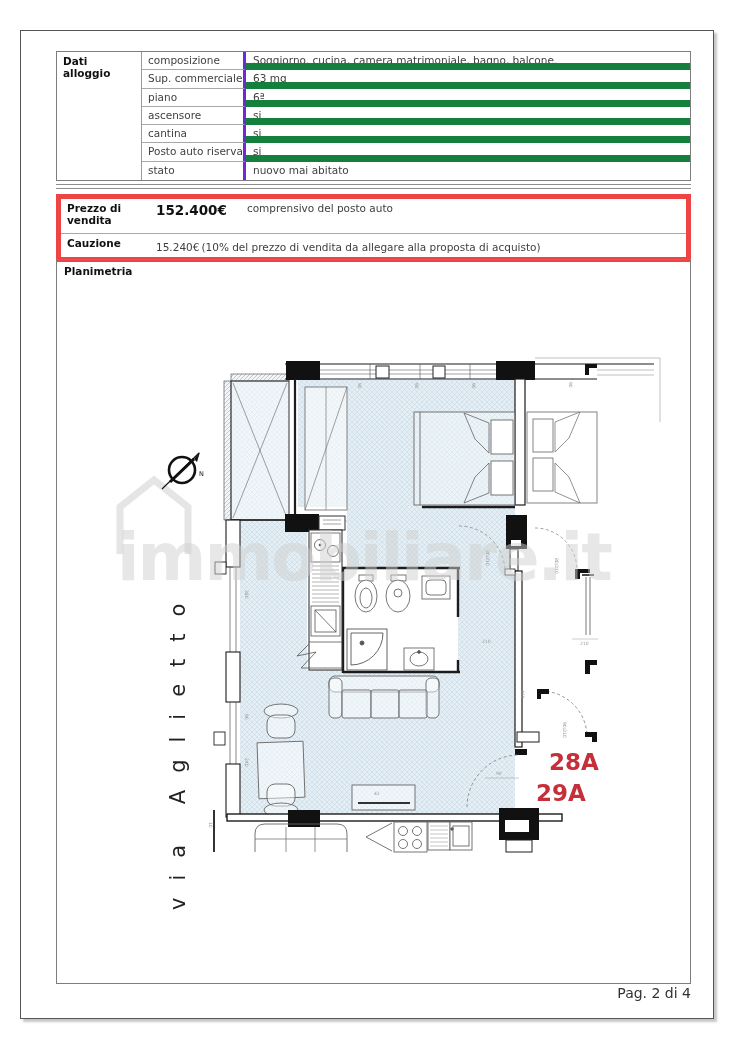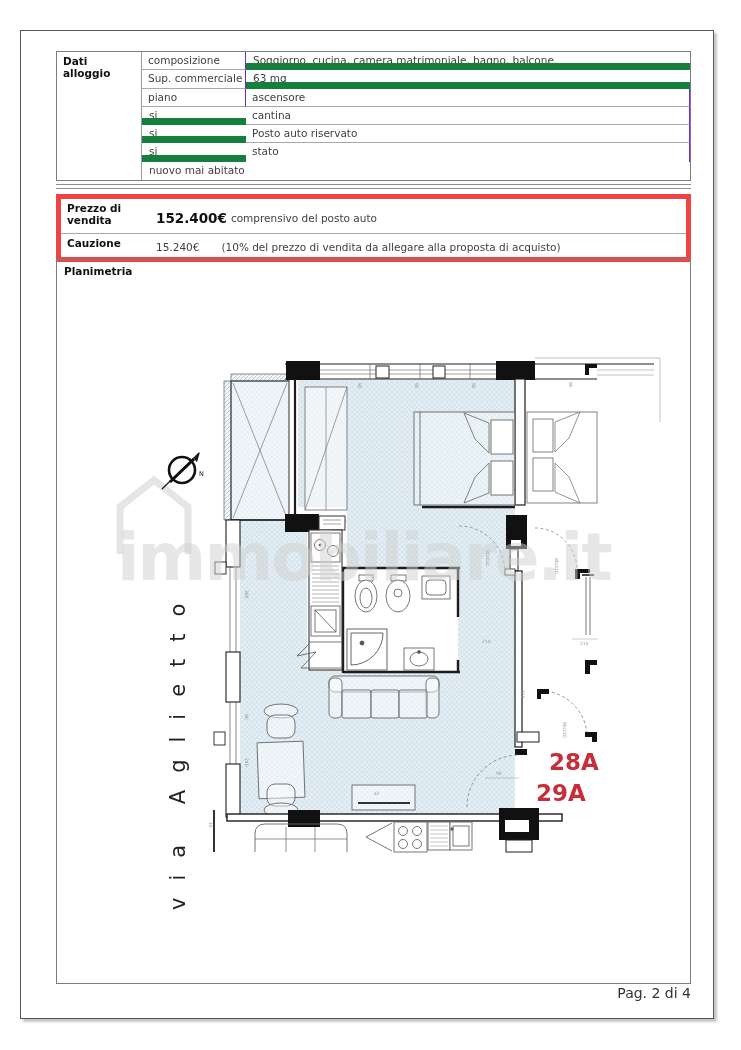--- a/index.html
+++ b/index.html
@@ -5,57 +5,58 @@
   html,body{margin:0;padding:0;background:#fff;font-family:"DejaVu Sans","Liberation Sans",sans-serif;}
   .stage{position:relative;width:741px;height:1050px;background:#fff;overflow:hidden;}
   .page{position:absolute;left:20px;top:30px;width:692px;height:987px;background:#fff;
         border:1.5px solid #555;box-shadow:3px 3px 2px rgba(0,0,0,0.22);}
   
   .dati{position:absolute;left:35px;top:20px;width:635px;border:1px solid #7d7d7d;
         display:grid;grid-template-columns:85px 104px 1fr;grid-auto-rows:18.3px;
         font-size:10.5px;color:#3f3f3f;box-sizing:border-box;}
   .dati .hd{grid-row:1/8;grid-column:1;border-right:1px solid #9a9a9a;padding:3px 4px 0 6px;
         font-weight:bold;color:#111;}
-  .dati .lbl{border-right:1px solid #6d28d9;border-bottom:1px solid #a8a8a8;padding:2px 3px 0 6px;
+  .dati .lbl{border-right:3px solid #6d28d9;border-bottom:1px solid #a8a8a8;padding:2px 3px 0 6px;
         white-space:nowrap;overflow:hidden;}
   .dati .val{border-bottom:7px solid #15803d;padding:2px 3px 0 7px;white-space:nowrap;overflow:hidden;}
   .dati .last{border-bottom:none;}
   
   .sep{position:absolute;left:35px;top:153px;width:635px;height:3px;
        border-top:1px solid #8d8d8d;border-bottom:1px solid #8d8d8d;}
   
   .prezzo{position:absolute;left:35px;top:163px;width:635px;border:5px solid #ef4444;
           display:grid;grid-template-columns:85px 1fr;grid-template-rows:35px 23px;
           font-size:10.5px;color:#3f3f3f;box-sizing:border-box;}
   .prezzo .c{padding:3px 4px 0 6px;}
   .prezzo .b{font-weight:bold;color:#111;}
   .prezzo .r1{border-bottom:1px solid #a8a8a8;}
-  .prezzo .v1{display:flex;align-items:center;gap:4px;padding-left:10px;}
+  .prezzo .v1{display:flex;gap:20px;padding-left:10px;}
   .prezzo .big{font-size:13.5px;font-weight:bold;color:#111;}
-  .prezzo .v2{display:flex;align-items:center;gap:22px;padding-left:10px;}
+  .prezzo .v2{display:flex;align-items:center;gap:2px;padding-left:10px;}
   
   .planbox{position:absolute;left:35px;top:228px;width:635px;height:725px;border:1px solid #7d7d7d;
            box-sizing:border-box;}
   .planbox .title{position:absolute;left:7px;top:5px;font-size:10.5px;font-weight:bold;color:#111;}
   .planbox svg{position:absolute;left:0;top:0;}
   .pag{position:absolute;right:22px;top:954px;font-size:14px;color:#333;}
 </style>
 </head>
 <body>
 
 <div class="stage">
  <div class="page">
 
   <div class="dati">
     <div class="hd">Dati alloggio</div>
     <div class="lbl">composizione</div>
     <div class="val">Soggiorno. cucina, camera matrimoniale, bagno, balcone.</div>
     <div class="lbl">Sup. commerciale</div>
     <div class="val">63 mq</div>
     <div class="lbl">piano</div>
+    <div class="val">6ª</div>
     <div class="lbl">ascensore</div>
     <div class="val">si</div>
     <div class="lbl">cantina</div>
     <div class="val">si</div>
     <div class="lbl">Posto auto riservato</div>
     <div class="val">si</div>
     <div class="lbl last">stato</div>
     <div class="val last">nuovo mai abitato</div>
   </div>
 

